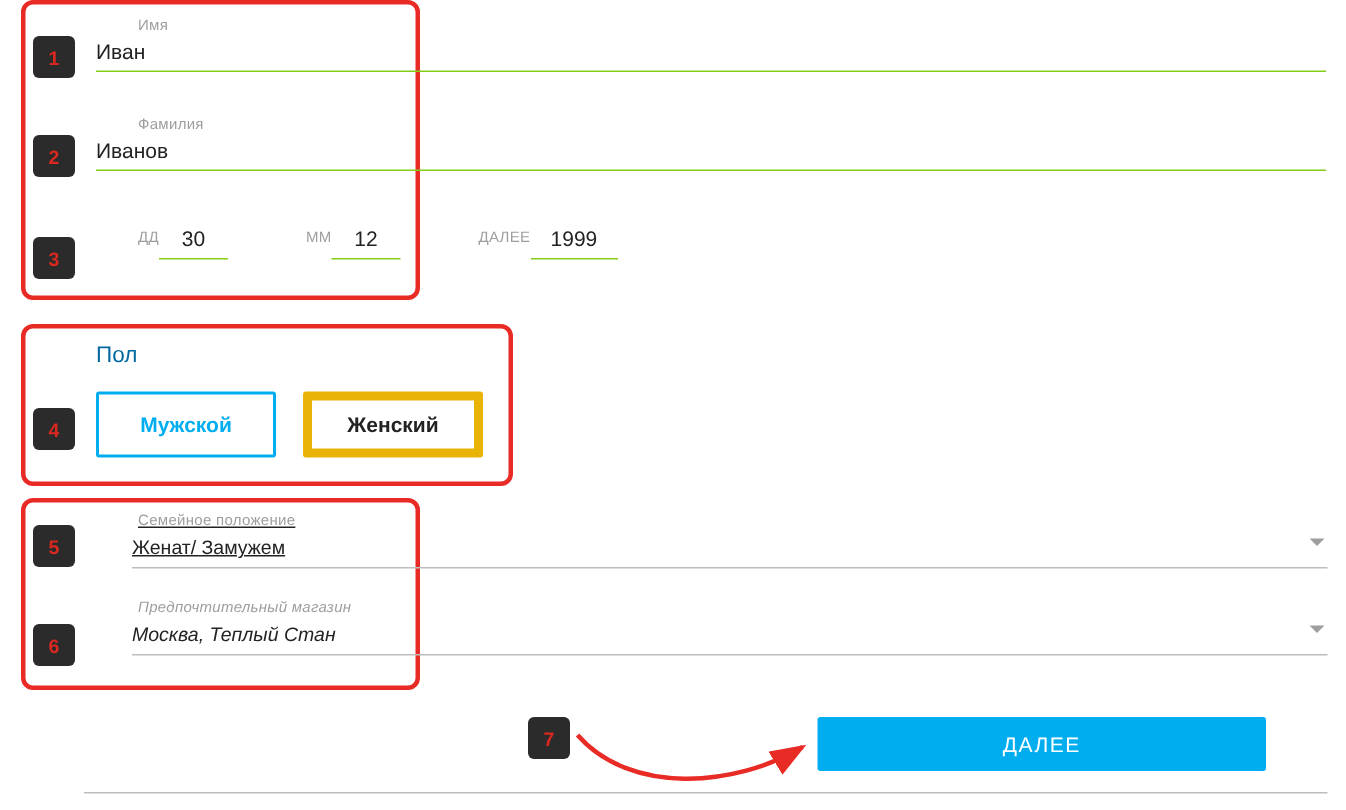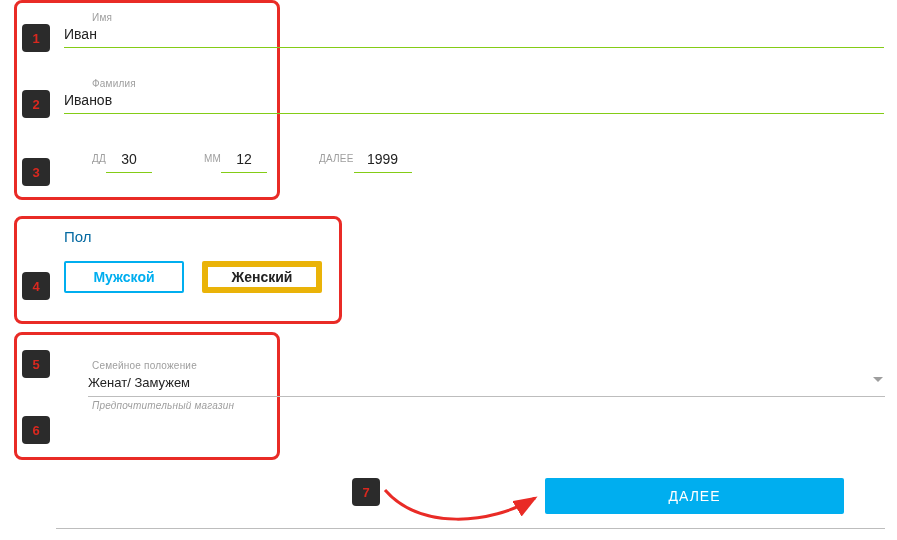--- a/index.html
+++ b/index.html
@@ -17,21 +17,21 @@
   .date-group { display: flex; gap: 24px; }
   .date-col { display: flex; flex-direction: row; align-items: center; }
   .date-col .field-label { margin-bottom: 4px; }
   .date-col input { width: 46px; }
   .date-col.year input { width: 58px; }
 
   .section { position: absolute; left: 64px; }
 
   .gender-title { font-size: 15px; color: #0369a1; margin-bottom: 16px; }
   .gender-row { display: flex; gap: 18px; }
-  .gender-btn { width: 120px; height: 32px; display: flex; align-items: center; justify-content: center; font-weight: bold; font-size: 14px; cursor: pointer; border-radius: 2px; }
+  .gender-btn { width: 120px; height: 44px; display: flex; align-items: center; justify-content: center; font-weight: bold; font-size: 14px; cursor: pointer; border-radius: 2px; }
   .gender-btn.selected { border: 2px solid #00aeef; color: #00aeef; background: #fff; }
   .gender-btn.unselected { border: 6px solid #eab308; color: #222; background: #fff; }
 
   .select-row { position: absolute; left: 64px; right: 12px; }
   .select-value { font-size: 13px; color: #222; border-bottom: 1px solid #bdbdbd; padding: 4px 0 6px 0; position: relative; margin-left: 24px; }
   .select-caret { position: absolute; right: 2px; top: 6px; width: 0; height: 0; border-left: 5px solid transparent; border-right: 5px solid transparent; border-top: 5px solid #9e9e9e; }
 
   .next-btn { position: absolute; left: 545px; top: 478px; width: 299px; height: 36px; background: #00aeef; color: #fff; display: flex; align-items: center; justify-content: center; font-size: 14px; letter-spacing: 1px; border: none; cursor: pointer; border-radius: 2px; }
 
   .divider { position: absolute; left: 56px; right: 12px; border-top: 1px solid #bdbdbd; }
@@ -104,30 +104,34 @@
     <div class="gender-row">
       <div class="gender-btn selected">
           <span>Мужской</span>
         </div>
       <div class="gender-btn unselected">
           <span>Женский</span>
         </div>
     </div>
   </div>
 
-  <div class="select-row" style="top:360px;">
+  <div class="select-row" style="top:342px;text-decoration:underline;">
     <div class="field-label">Семейное положение</div>
     <div class="select-value">
       <span>Женат/ Замужем</span>
       <span class="select-caret"></span>
     </div>
   </div>
 
   <div class="select-row" style="top:400px;font-style:italic;">
     <div class="field-label">Предпочтительный магазин</div>
+    <div class="select-value">
+      <span>Москва, Теплый Стан</span>
+      <span class="select-caret"></span>
+    </div>
   </div>
 
   <div class="divider" style="top:528px;"></div>
 
   <svg class="arrow-svg" viewBox="0 0 170 50">
     <defs>
       <marker id="ah" markerWidth="10" markerHeight="10" refX="7" refY="3" orient="auto">
         <path d="M0,0 L8,3 L0,6 Z" fill="#e92b26"></path>
       </marker>
     </defs>

